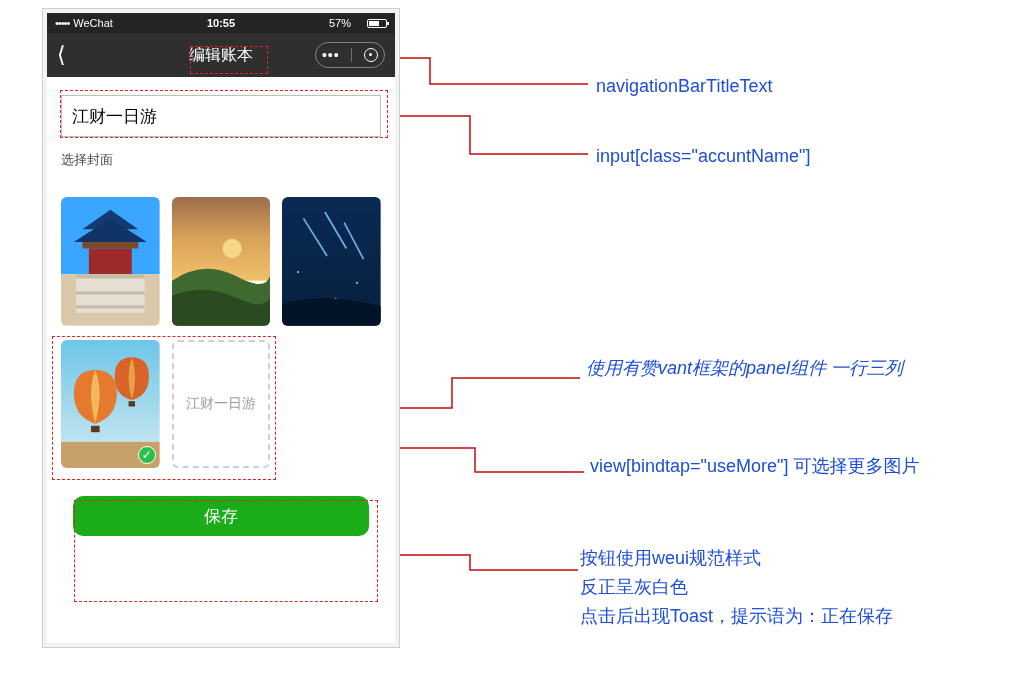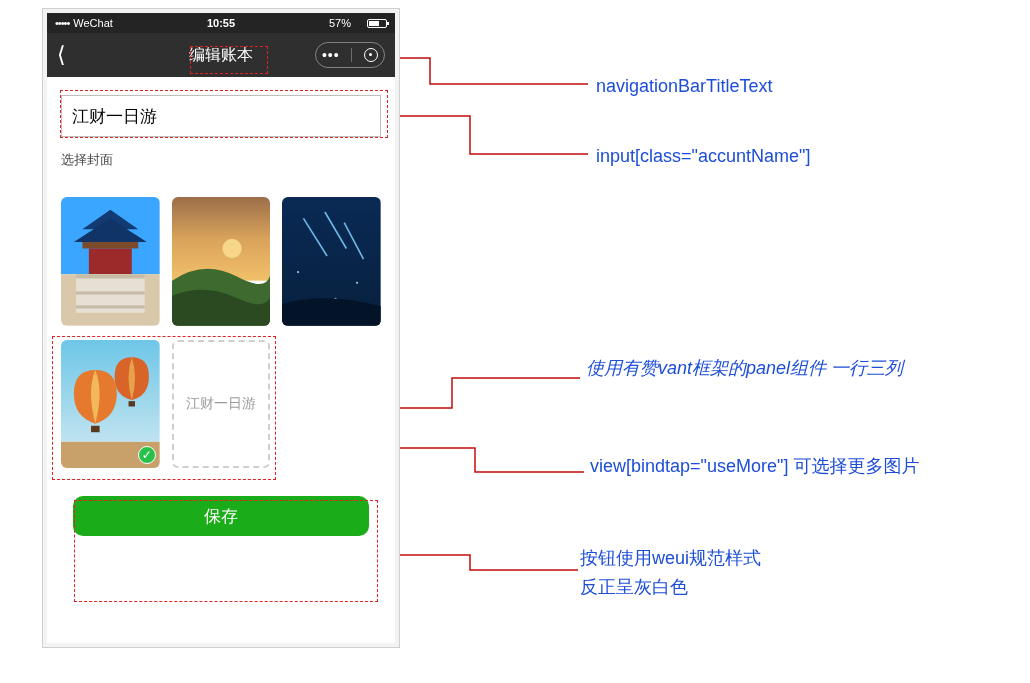--- a/index.html
+++ b/index.html
@@ -311,13 +311,14 @@
   <span class="line">使用有赞vant框架的panel组件 一行三列</span>
 </div>
 
 <div class="annot" style="left:590px; top:452px;">
   <span class="line">view[bindtap="useMore"] 可选择更多图片</span>
 </div>
 
 <div class="annot" style="left:580px; top:544px;">
   <span class="line">按钮使用weui规范样式</span>
   <span class="line">反正呈灰白色</span>
+  <span class="line">点击后出现Toast，提示语为：正在保存</span>
 </div>
 
 </body></html>

